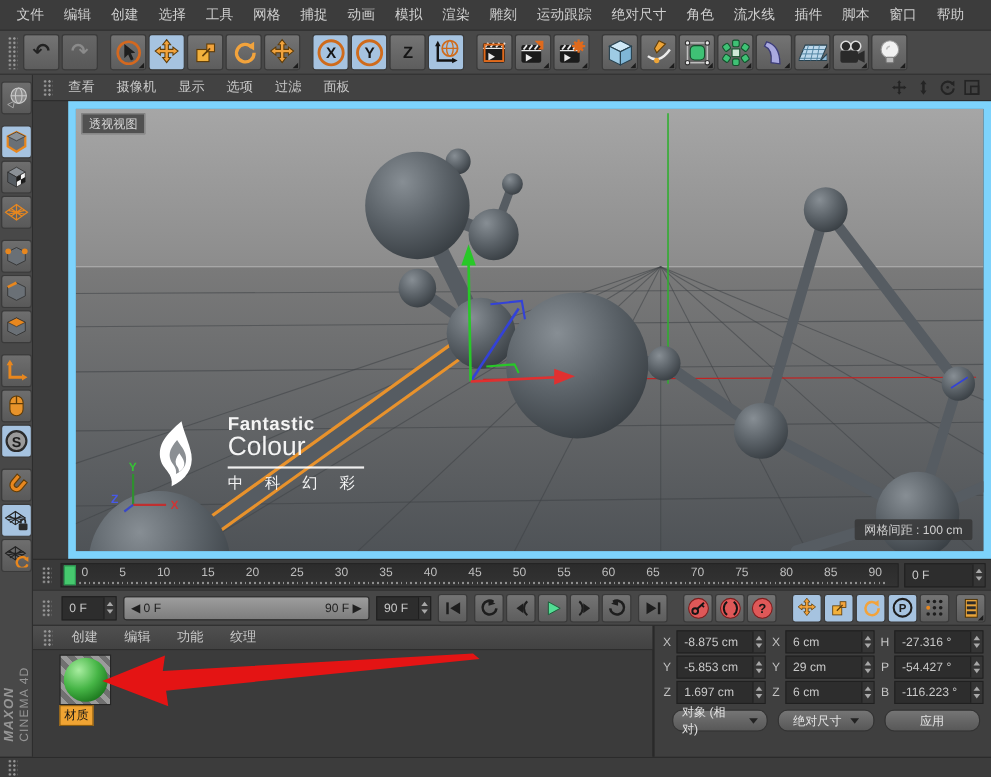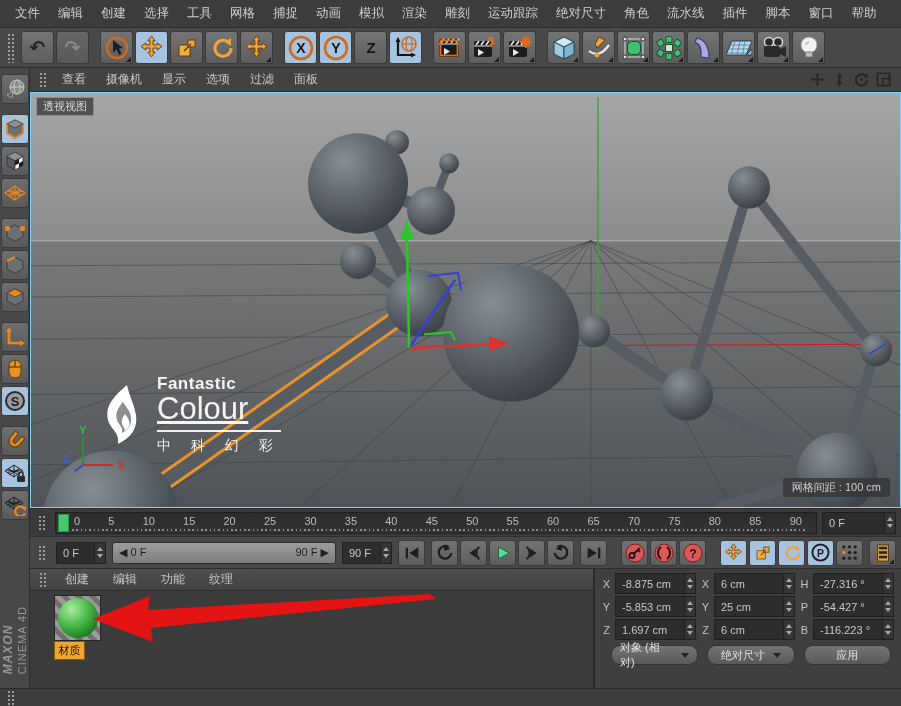--- a/index.html
+++ b/index.html
@@ -32,27 +32,27 @@
   .maxon { margin-top:auto; margin-bottom:14px; display:flex; gap:1px; }
   .maxon div { writing-mode:vertical-rl; transform:rotate(180deg); color:#969696; letter-spacing:1px; }
   .maxon .mx { font-weight:bold; font-style:italic; font-size:12px; }
   .maxon .c4 { font-size:11px; }
 
   .right-col { flex:1; display:flex; flex-direction:column; min-width:0; }
   .vp-menubar { height:24px; background:#424242; border-bottom:1px solid #2c2c2c; display:flex; align-items:center; padding:0 6px; gap:2px; }
   .vp-menubar .mi { padding:0 9px; color:#c8c8c8; }
   .vp-controls { margin-left:auto; display:flex; gap:7px; align-items:center; padding-right:4px; }
 
-  .vp-canvas { flex:1; position:relative; border:1px solid #7dd3fc; min-height:0; }
+  .vp-canvas { flex:1; position:relative; border:7px solid #7dd3fc; min-height:0;margin-left:32px; }
   .scene { position:absolute; inset:0; width:100%; height:100%; }
   .vp-label { position:absolute; left:5px; top:4px; background:rgba(72,72,72,.9); border:1px solid #8d8d8d; color:#d6d6d6; font-size:11px; padding:1px 6px; }
   .grid-badge { position:absolute; right:10px; bottom:10px; background:rgba(52,52,52,.8); color:#d0d0d0; font-size:11px; padding:2px 9px; border-radius:2px;text-align:right; }
-  .watermark { position:absolute; left:68px; bottom:52px; display:flex; align-items:center; gap:12px; color:rgba(255,255,255,.93); }
+  .watermark { position:absolute; left:68px; bottom:52px; display:flex; align-items:center; gap:24px; color:rgba(255,255,255,.93); }
   .wm-text .l1 { font-weight:bold; font-size:17px; letter-spacing:.5px; }
-  .wm-text .l2 { font-size:31px; font-weight:300; margin-top:-3px;text-decoration:underline; }
+  .wm-text .l2 { font-size:24px; font-weight:300; margin-top:-3px; }
   .wm-text .rule { height:2px; background:rgba(255,255,255,.9); margin:3px 0 5px; }
   .wm-text .l3 { font-size:14px; letter-spacing:8px; text-align:center; }
   .axis-mini { position:absolute; left:30px; bottom:34px; }
 
   
   .timeline-row { height:28px; background:#3a3a3a; display:flex; align-items:center; gap:5px; padding:2px 5px; border-top:1px solid #2c2c2c; }
   .ruler { flex:1; height:22px; background:linear-gradient(#2c2c2c,#333); border:1px solid #202020; position:relative; display:flex; justify-content:space-between; padding:2px 14px 0 18px; font-size:11px; color:#bdbdbd; }
   .ruler::after { content:""; position:absolute; left:16px; right:10px; bottom:2px; height:2px;
      background-image:repeating-linear-gradient(90deg,#8e8e8e 0 1.5px,transparent 1.5px 4.3px); }
   .playhead { position:absolute; left:2px; top:1px; bottom:1px; width:11px; background:#46c96e; border:1px solid #2c9551; }
@@ -776,21 +776,21 @@
                   <span class="val">-5.853 cm</span>
                   <span class="stepper">
                     <i class="up"></i>
                     <i class="dn"></i>
                   </span>
                 </div>
               </div>
             <div class="ccell">
                 <span class="axl">Y</span>
                 <div class="field">
-                  <span class="val">25 cm</span>
+                  <span class="val">29 cm</span>
                   <span class="stepper">
                     <i class="up"></i>
                     <i class="dn"></i>
                   </span>
                 </div>
               </div>
             <div class="ccell">
                 <span class="axl">P</span>
                 <div class="field">
                   <span class="val">-54.427 °</span>

